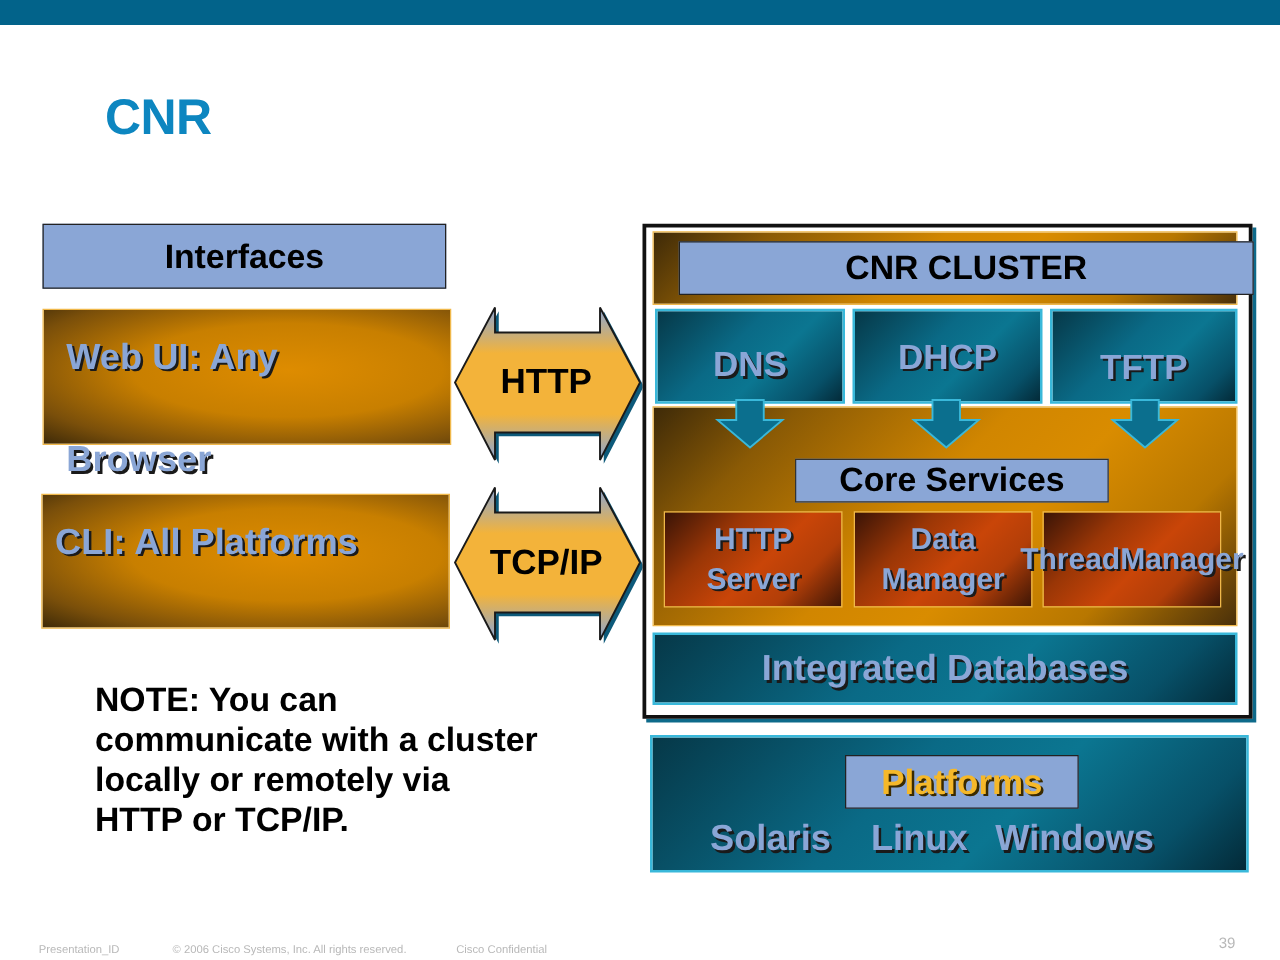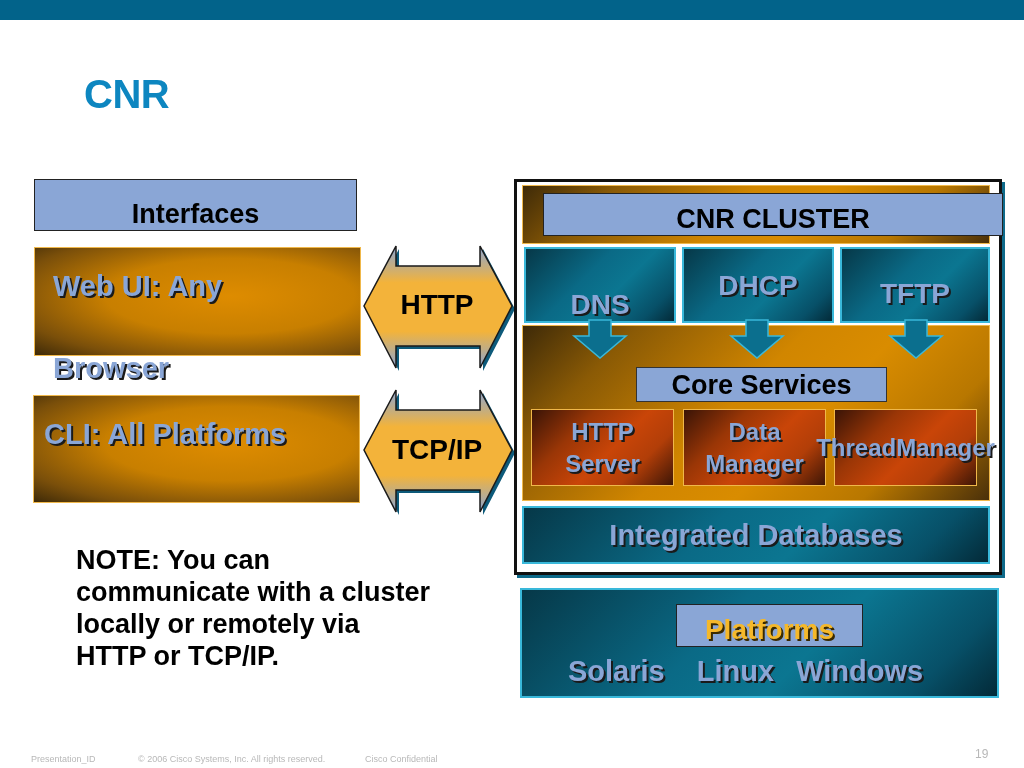--- a/index.html
+++ b/index.html
@@ -7,21 +7,21 @@
       width: 1024px; height: 768px; position: relative; overflow: hidden;
       background: #ffffff;
       font-family: "Liberation Sans", sans-serif;
     }
     .topbar { position: absolute; left: 0; top: 0; width: 1024px; height: 20px; background: #02638a; }
     .title { position: absolute; left: 84px; top: 72px; font-size: 40px; font-weight: bold; color: #0d86c0; letter-spacing: -0.5px; }
 
     .abs { position: absolute; box-sizing: border-box; }
     .blue-label {
       background: #8aa6d6; border: 1px solid #222; color: #000;
-      font-weight: bold; display: flex; align-items: flex-end; justify-content: center;
+      font-weight: bold; display: flex; align-items: center; justify-content: center;
     }
     .gold-box {
       background: radial-gradient(ellipse at 60% 45%, #de8c00 0%, #c87f00 45%, #7a4f0a 80%, #3e2a08 100%);
       border: 1px solid #f0b84a;
     }
     .gold-box2 {
       background: linear-gradient(135deg, #3e2a08 0%, #8a5a05 18%, #d18600 45%, #d98c00 60%, #b87700 80%, #4a300a 100%);
       border: 1px solid #f0b84a;
     }
     .teal-box {
@@ -83,21 +83,21 @@
 </svg>
 <div class="abs center-flex" style="left:362px; top:430px; width:150px; height:40px; font-size:28px; font-weight:bold; color:#000;">TCP/IP</div>
 
 <div class="abs" style="left:514px; top:179px; width:488px; height:396px; border:3px solid #111; background:#fff; box-shadow: 3px 3px 0 #0e6a8a;"></div>
 
 <div class="abs gold-box2" style="left:522px; top:185px; width:468px; height:59px;"></div>
 <div class="abs blue-label" style="left:543px; top:193px; width:460px; height:43px; font-size:27px;">
   <span>CNR CLUSTER</span>
 </div>
 
-<div class="abs teal-box center-flex" style="left:524px; top:247px; width:152px; height:76px; padding-top:14px;align-items:flex-end;">
+<div class="abs teal-box center-flex" style="left:524px; top:247px; width:152px; height:76px; padding-top:14px;">
   <span class="emboss" style="font-size:28px;">DNS</span>
 </div>
 <div class="abs teal-box center-flex" style="left:682px; top:247px; width:152px; height:76px; padding-top:2px;">
   <span class="emboss" style="font-size:28px;">DHCP</span>
 </div>
 <div class="abs teal-box center-flex" style="left:840px; top:247px; width:150px; height:76px; padding-top:18px;">
   <span class="emboss" style="font-size:28px;">TFTP</span>
 </div>
 
 <div class="abs gold-box2" style="left:522px; top:325px; width:468px; height:176px;"></div>
@@ -146,13 +146,13 @@
 <div class="note">
   <div>NOTE: You can</div>
   <div>communicate with a cluster</div>
   <div>locally or remotely via</div>
   <div>HTTP or TCP/IP.</div>
 </div>
 
 <div class="footer" style="left:31px;">Presentation_ID</div>
 <div class="footer" style="left:138px;">© 2006 Cisco Systems, Inc. All rights reserved.</div>
 <div class="footer" style="left:365px;">Cisco Confidential</div>
-<div class="pagenum">19</div>
+<div class="pagenum">39</div>
 
 </body></html>

